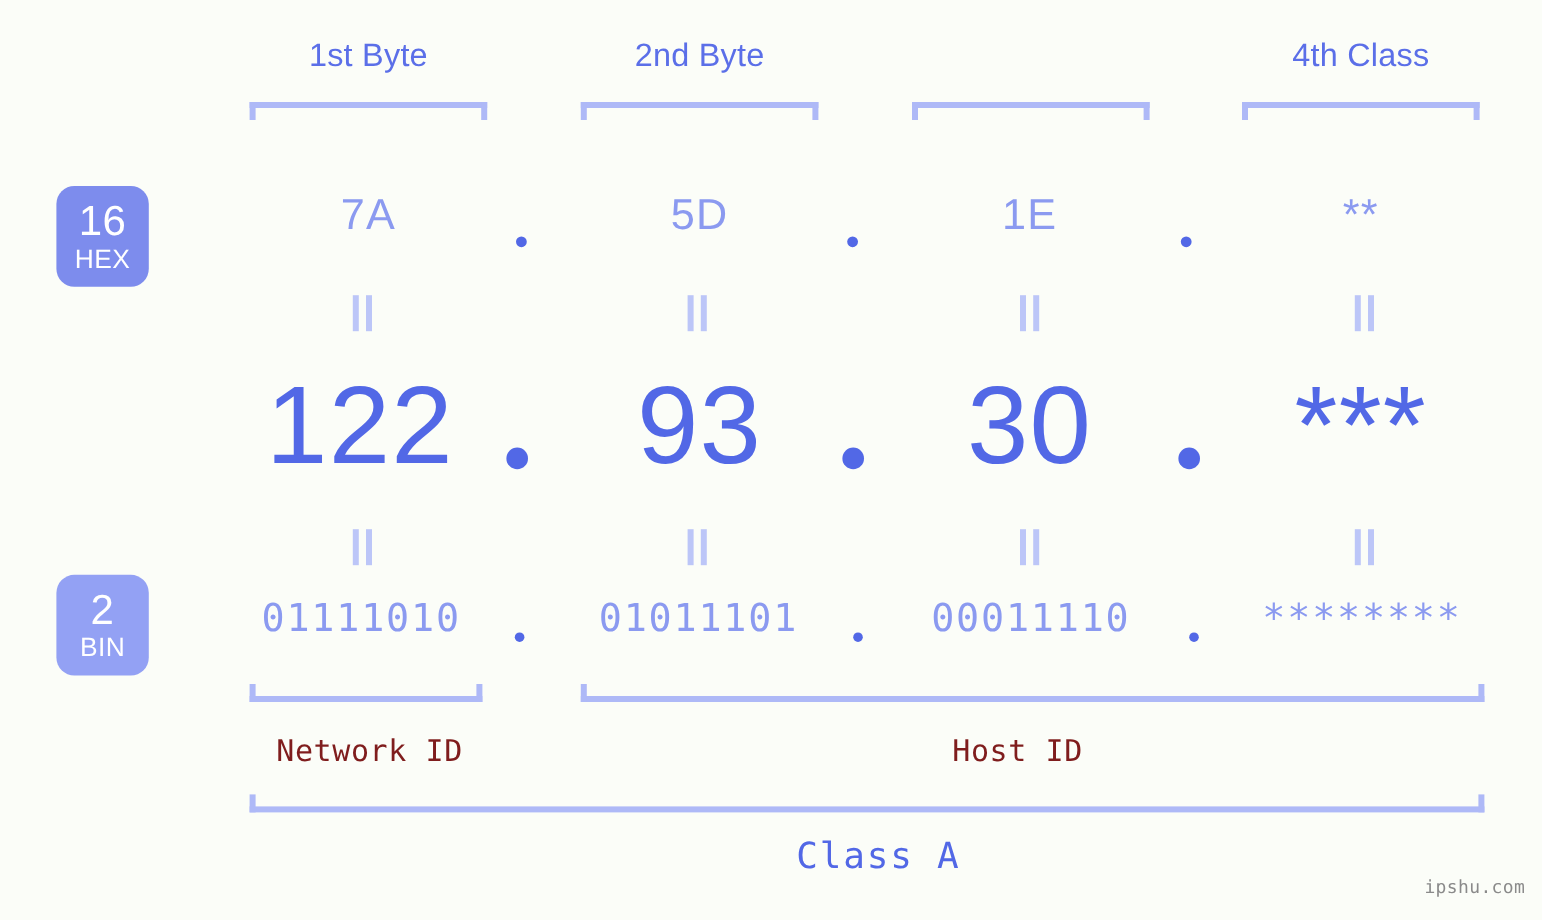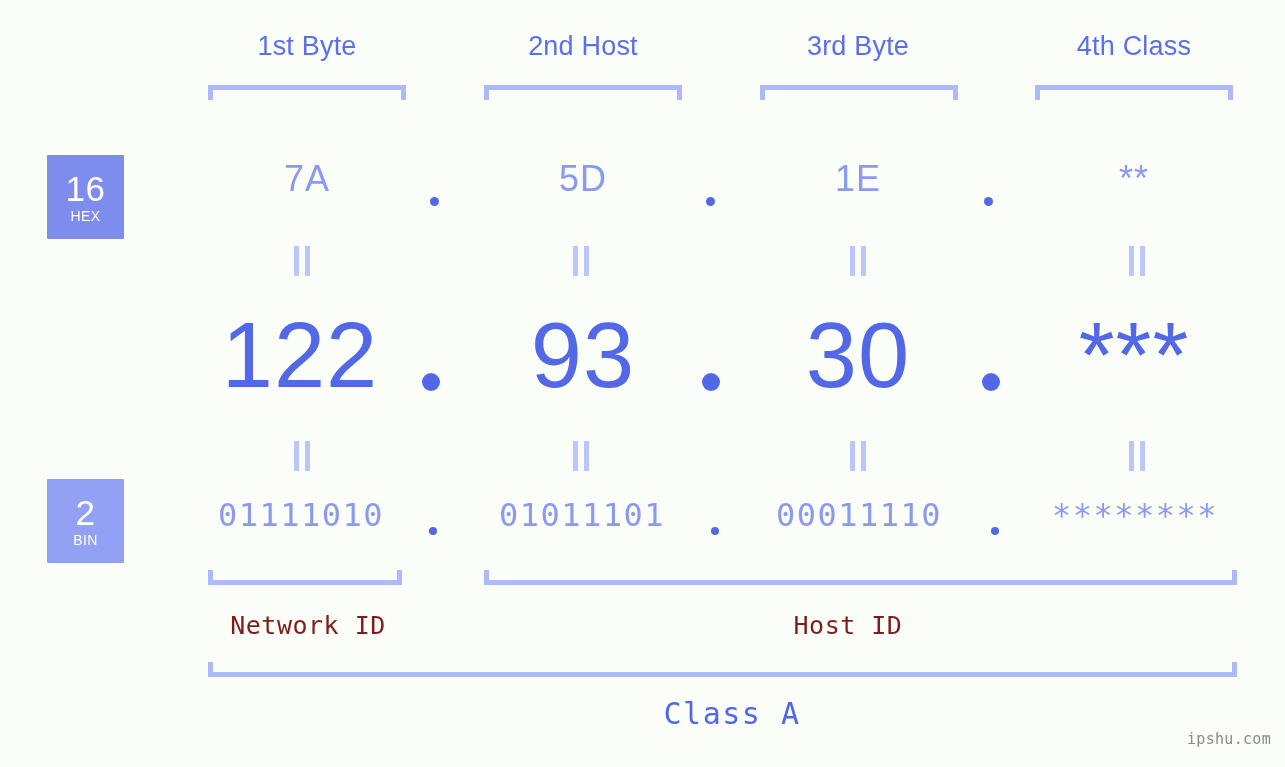--- a/index.html
+++ b/index.html
@@ -56,36 +56,36 @@
     height: 15px;
     box-sizing: border-box;
   }
 
   
   .badge {
     position: absolute;
     left: 47px;
     width: 77px;
     height: 84px;
-    border-radius: 1px;
+    border-radius: 15px;
     color: #ffffff;
     display: flex;
     flex-direction: column;
     align-items: center;
     justify-content: center;
     font-family: "Liberation Sans", sans-serif;
     line-height: 1;
   }
   .badge .num {
     font-size: 35px;
     font-weight: 400;
     letter-spacing: 0.5px;
   }
   .badge .abbr {
-    font-size: 14px;
+    font-size: 22px;
     font-weight: 400;
     margin-top: 3px;
     letter-spacing: 0.4px;
   }
   .badge-hex { top: 155px; background: #7d8ced; }
   .badge-dec { top: 315px; background: #8b98f0; }
   .badge-bin { top: 479px; background: #93a1f4; }
 
   
   .cell {
@@ -181,22 +181,21 @@
     letter-spacing: 0.3px;
     margin-top: 16px;
   }
 </style>
 </head>
 <body>
 
 <div id="stage">
 
   <div class="byte-label" style="left:177px">1st Byte</div>
-  <div class="byte-label" style="left:453px">2nd Host</div>
-  <div class="byte-label" style="left:728px">3rd Byte</div>
+  <div class="byte-label" style="left:453px">2nd Byte</div>
   <div class="byte-label" style="left:1004px">4th Class</div>
 
   <div class="bracket-down" style="left:208px;  top:85px; width:198px;"></div>
   <div class="bracket-down" style="left:484px;  top:85px; width:198px;"></div>
   <div class="bracket-down" style="left:760px;  top:85px; width:198px;"></div>
   <div class="bracket-down" style="left:1035px; top:85px; width:198px;"></div>
 
   <div class="badge badge-hex">
     <span class="num">16</span>
     <span class="abbr">HEX</span>

